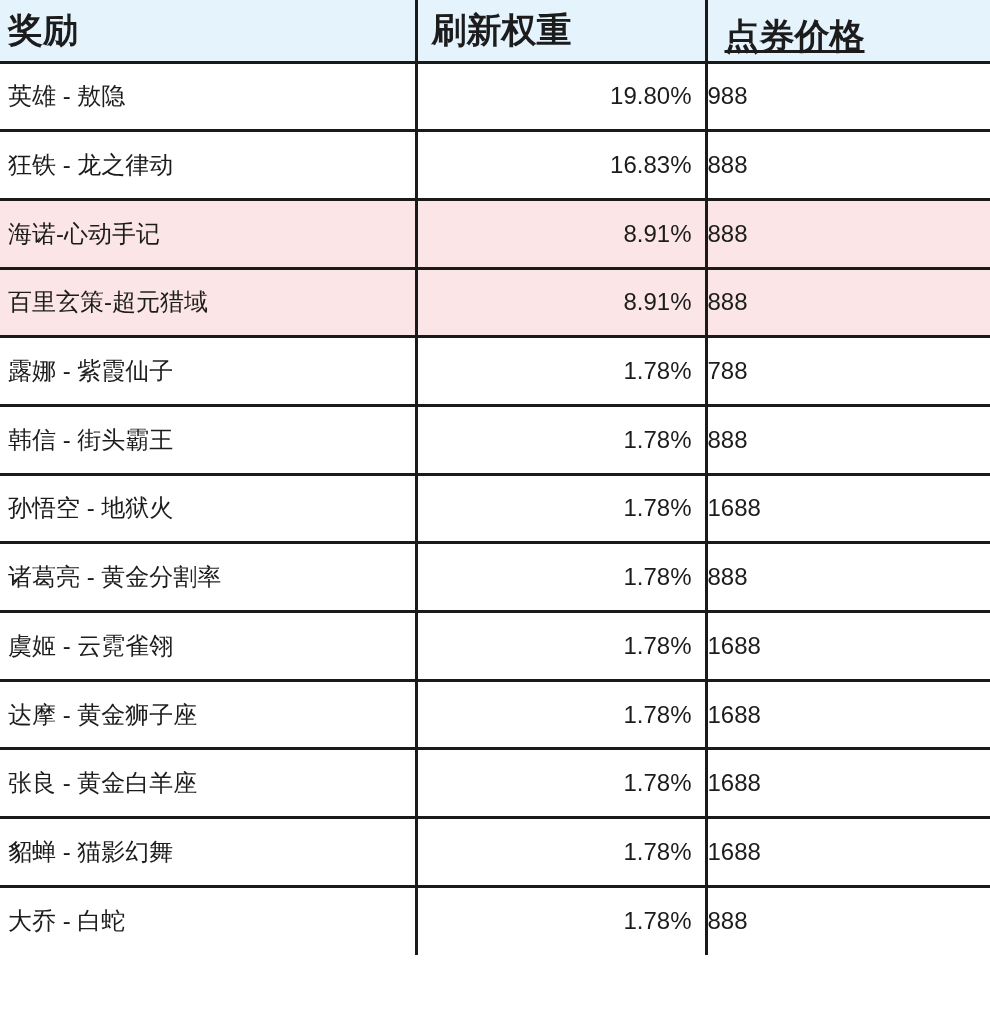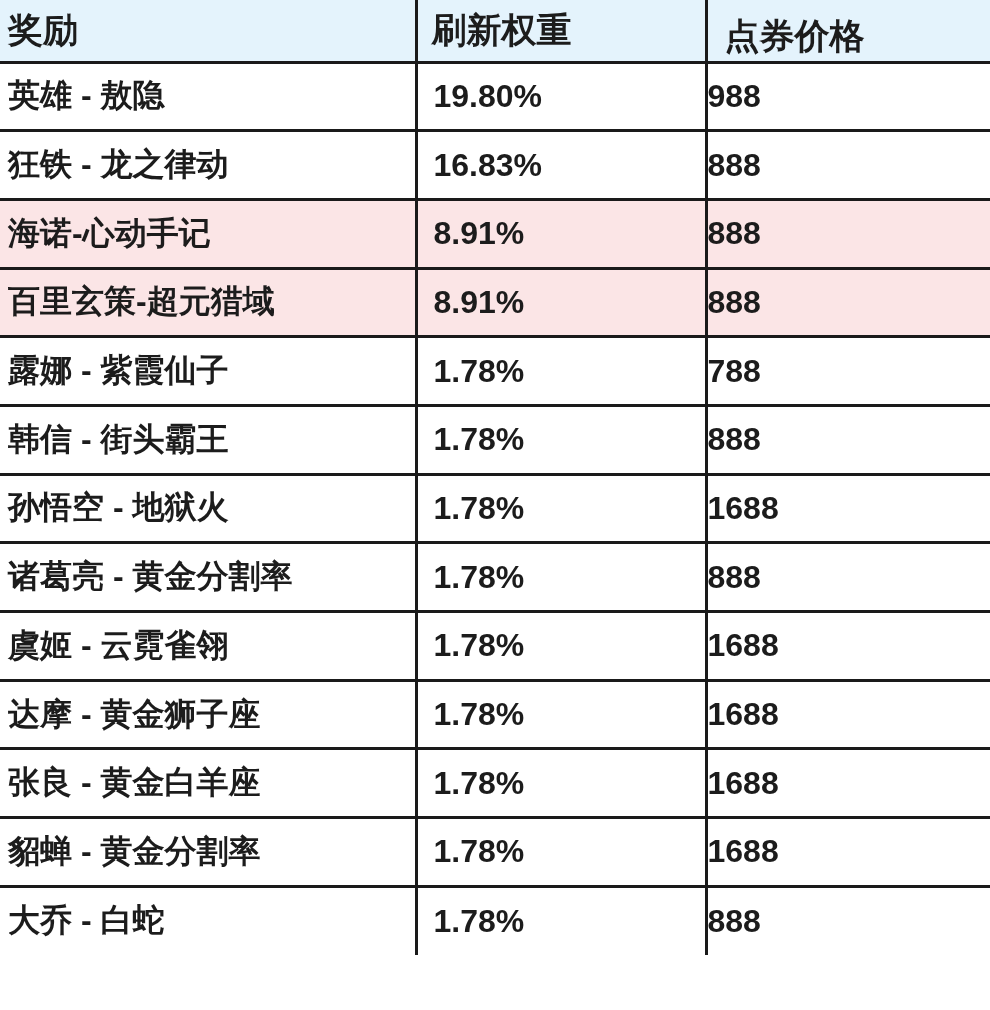--- a/index.html
+++ b/index.html
@@ -37,28 +37,28 @@
   thead tr{height:62px;}
   tbody tr{height:68.7px;}
   thead th{
     background:var(--header-bg);
     font-size:35px;
     font-weight:700;
     text-align:left;
   }
   th.reward{padding:0 0 0 8px;}
   th.weight{padding:0 0 0 14px;}
-  th.price{padding:12px 0 0 17px;}
+  th.price{padding:12px 0 0 17px;text-decoration:underline;}
   td{
-    font-size:32px;
-    font-weight:700;
+    font-size:24px;
+    font-weight:400;
     background:var(--row-bg);
   }
   td.reward{text-align:left;padding:0 0 0 8px;}
-  td.weight{padding:0 13px 0 16px;}
+  td.weight{text-align:right;padding:0 13px 0 16px;}
   td.price{text-align:left;padding:0 7px 0 0;}
   tr.highlight td{background:var(--highlight-bg);}
 </style>
 </head>
 <body>
 
 <table>
   <colgroup>
     <col class="c1">
       <col class="c2">
@@ -121,21 +121,21 @@
     <td class="reward">达摩 - 黄金狮子座</td>
     <td class="weight">1.78%</td>
     <td class="price">1688</td>
   </tr>
       <tr>
     <td class="reward">张良 - 黄金白羊座</td>
     <td class="weight">1.78%</td>
     <td class="price">1688</td>
   </tr>
       <tr>
-    <td class="reward">貂蝉 - 黄金分割率</td>
+    <td class="reward">貂蝉 - 猫影幻舞</td>
     <td class="weight">1.78%</td>
     <td class="price">1688</td>
   </tr>
       <tr>
     <td class="reward">大乔 - 白蛇</td>
     <td class="weight">1.78%</td>
     <td class="price">888</td>
   </tr>
     </tbody>
 </table>

